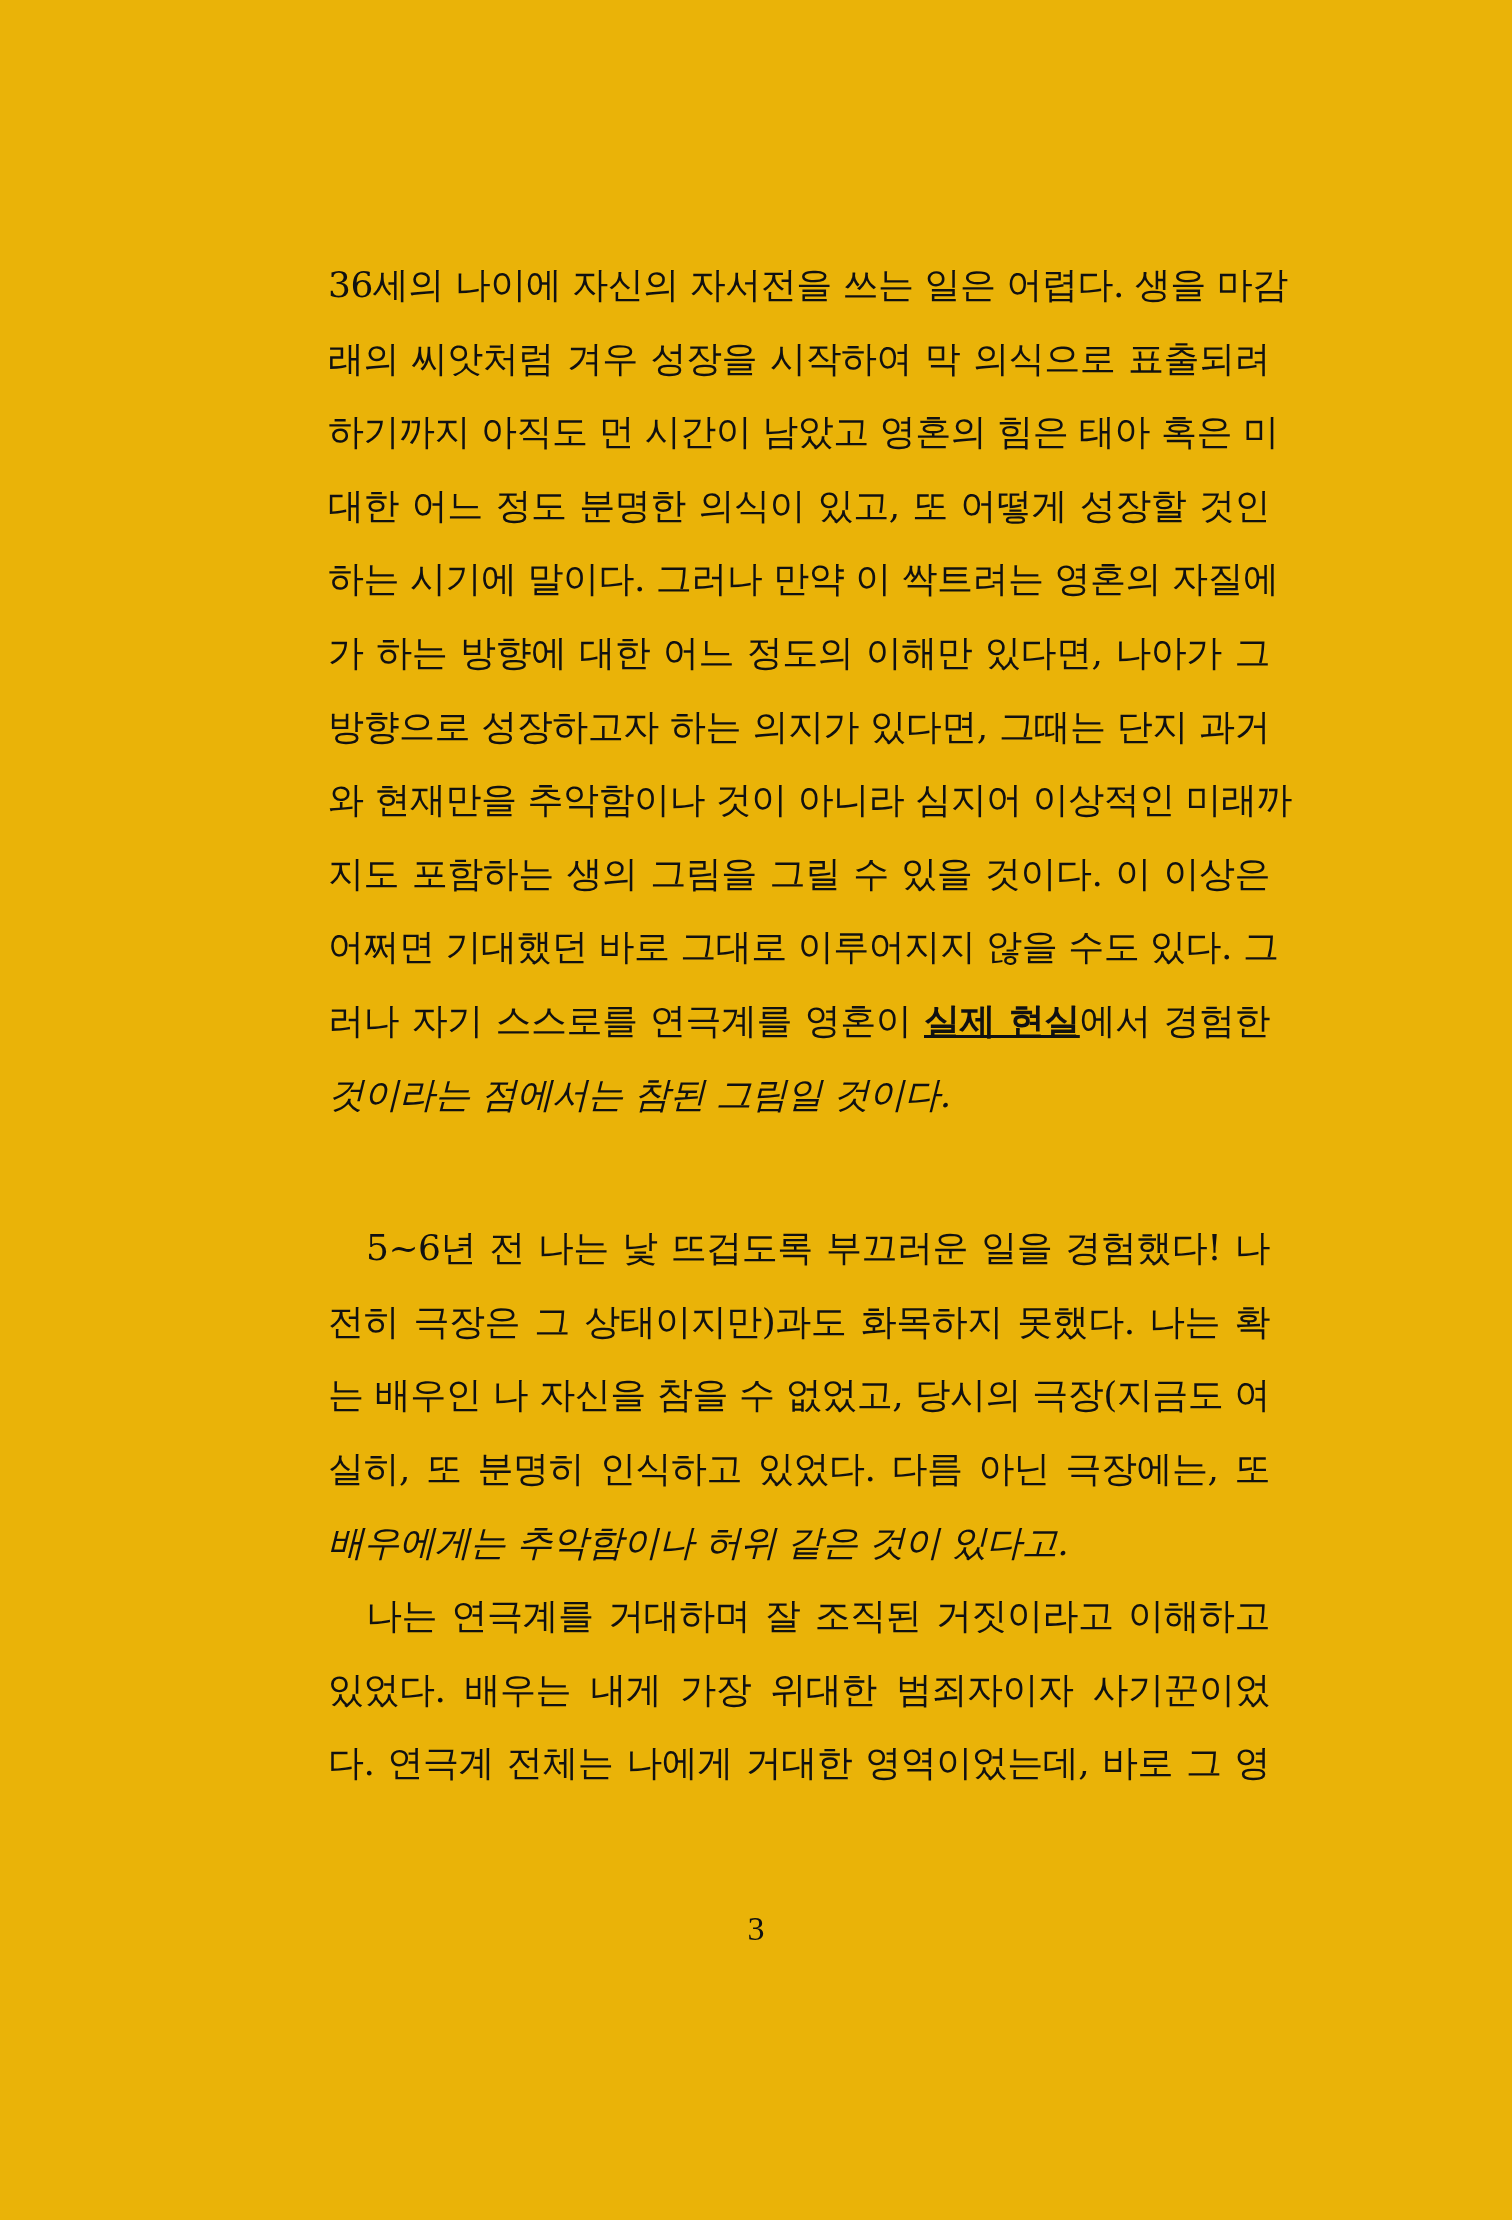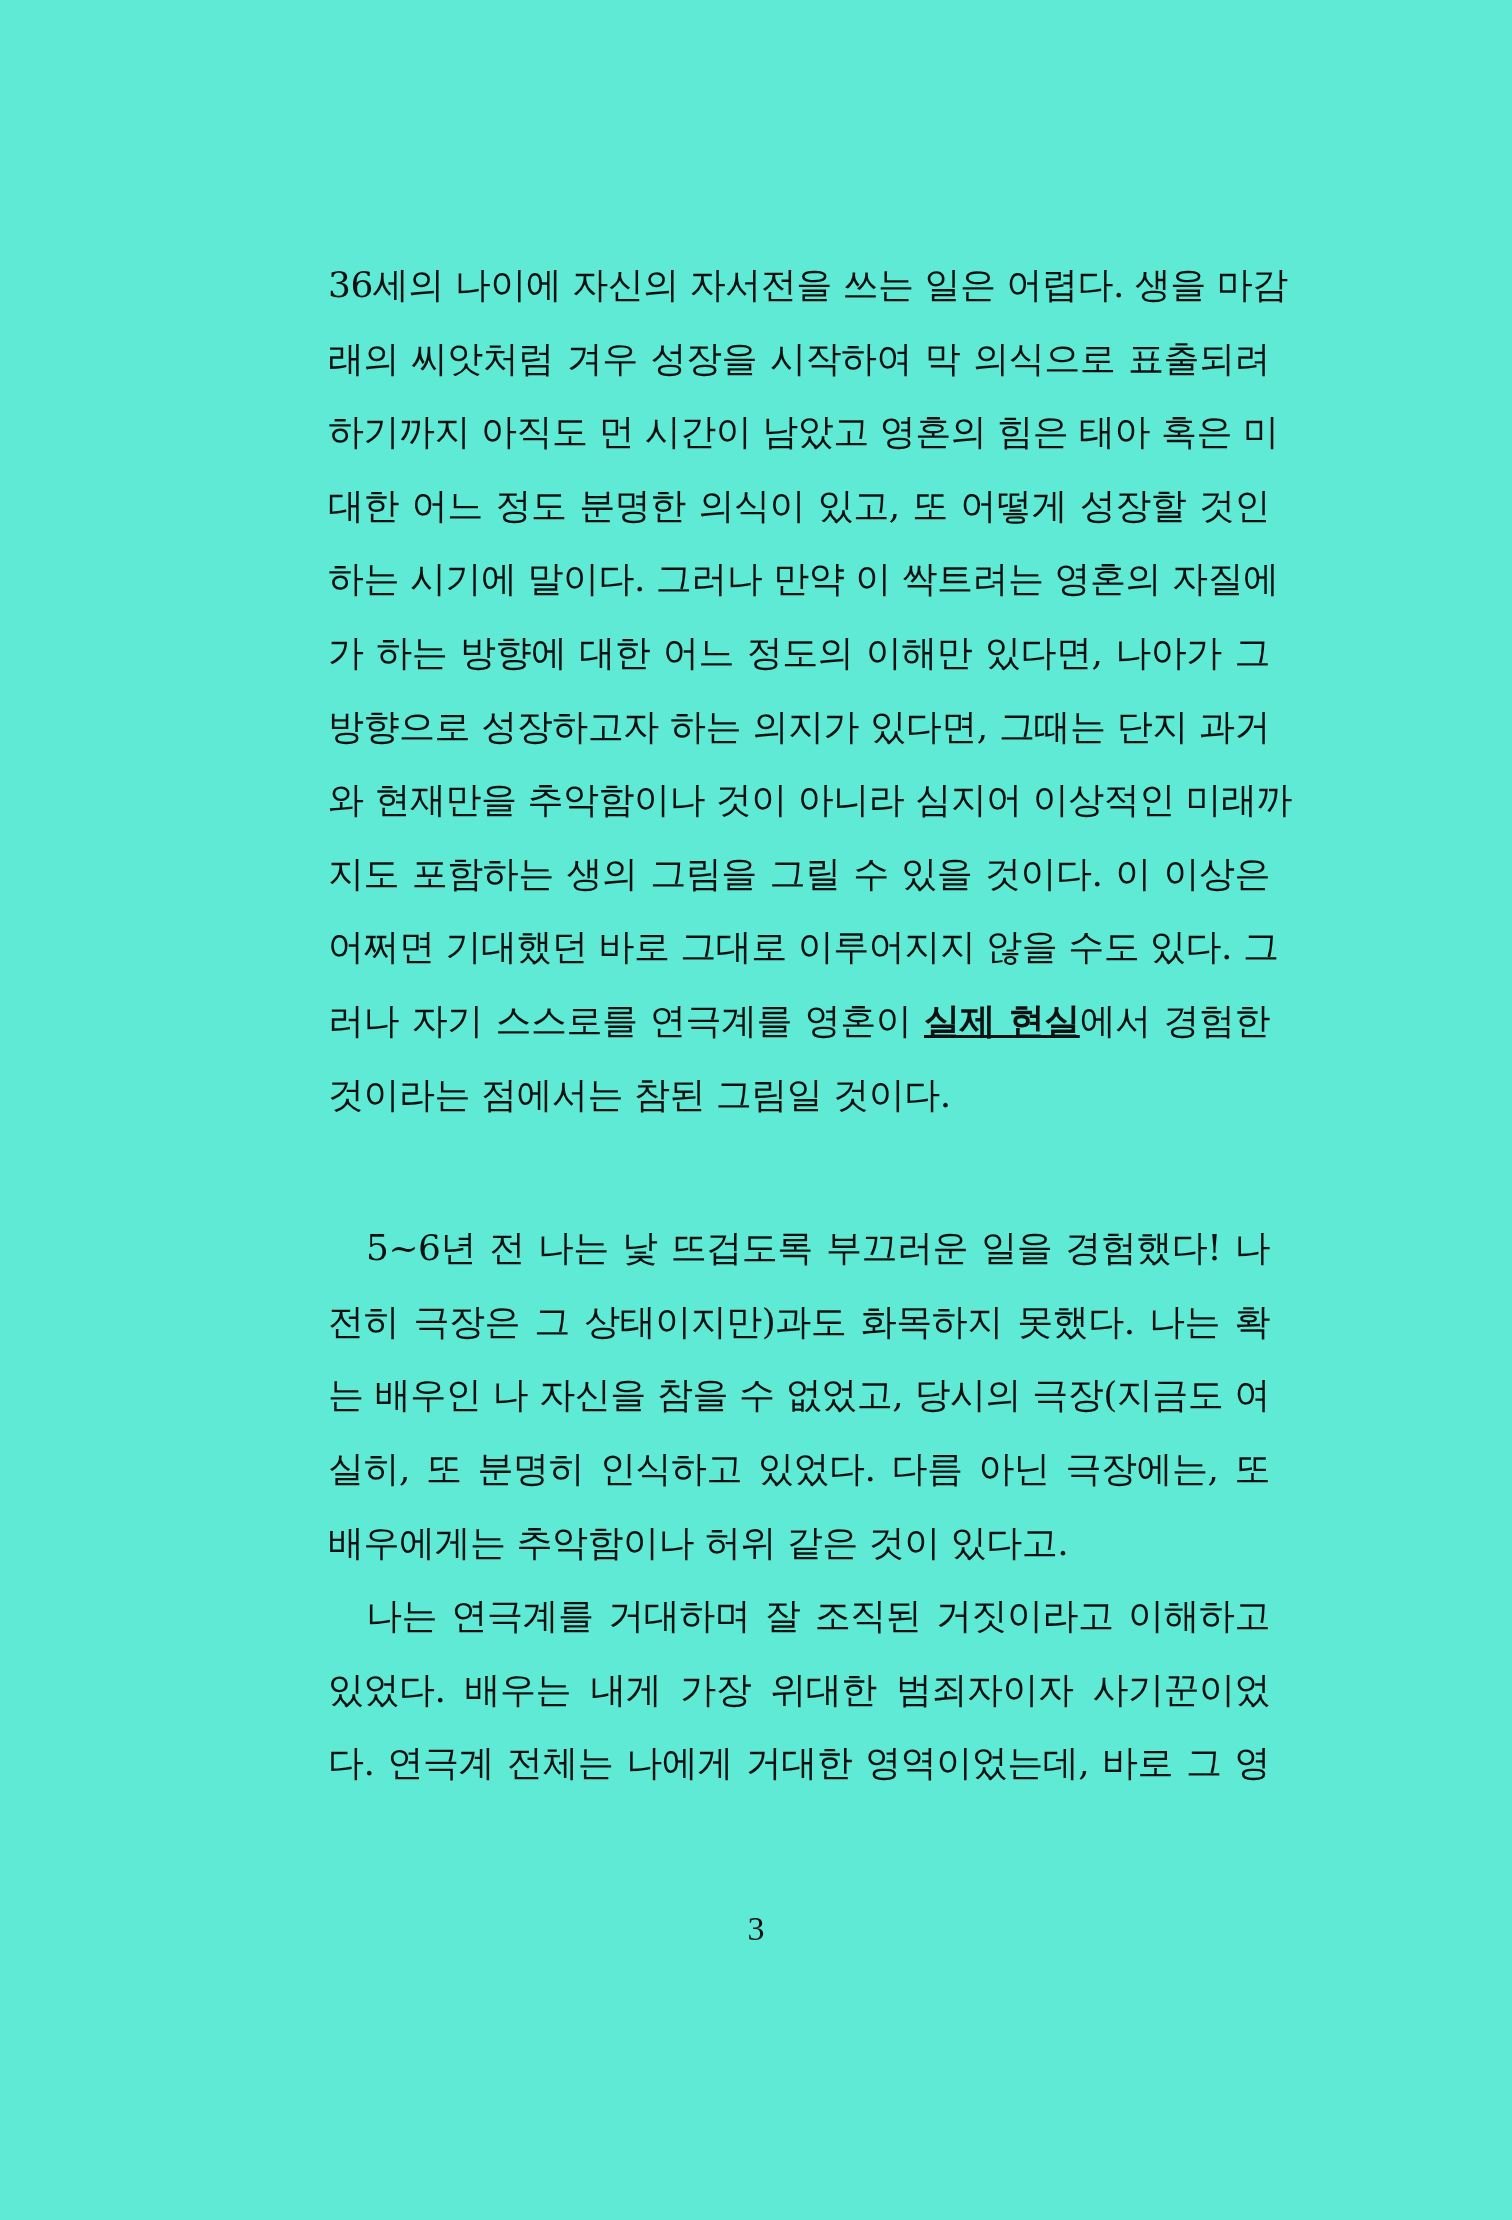--- a/index.html
+++ b/index.html
@@ -13,40 +13,41 @@
       position: relative;
       overflow: hidden;
       font-family: "DejaVu Serif", "Liberation Serif", serif;
       color: #111111;
     }
     .page {
       position: absolute;
       left: 0; top: 0;
       width: 1512px;
       height: 2220px;
-      background: #5eead4;
+      background: #eab308;
     }
     .text-block {
       position: absolute;
       left: 328px;
       top: 248px;
       width: 942px;
     }
     .line {
       height: 73.6px;
       line-height: 73.6px;
       font-size: 36px;
       white-space: nowrap;
       text-align: justify;
       text-align-last: justify;
       letter-spacing: -0.5px;
     }
     .line.last {
       text-align: center;
       text-align-last: left;
+      font-style: italic;
     }
     .line.indent {
       padding-left: 38px;
     }
     .para-gap {
       height: 80px;
     }
     .bold {
       font-weight: bold;
       text-decoration: underline;

